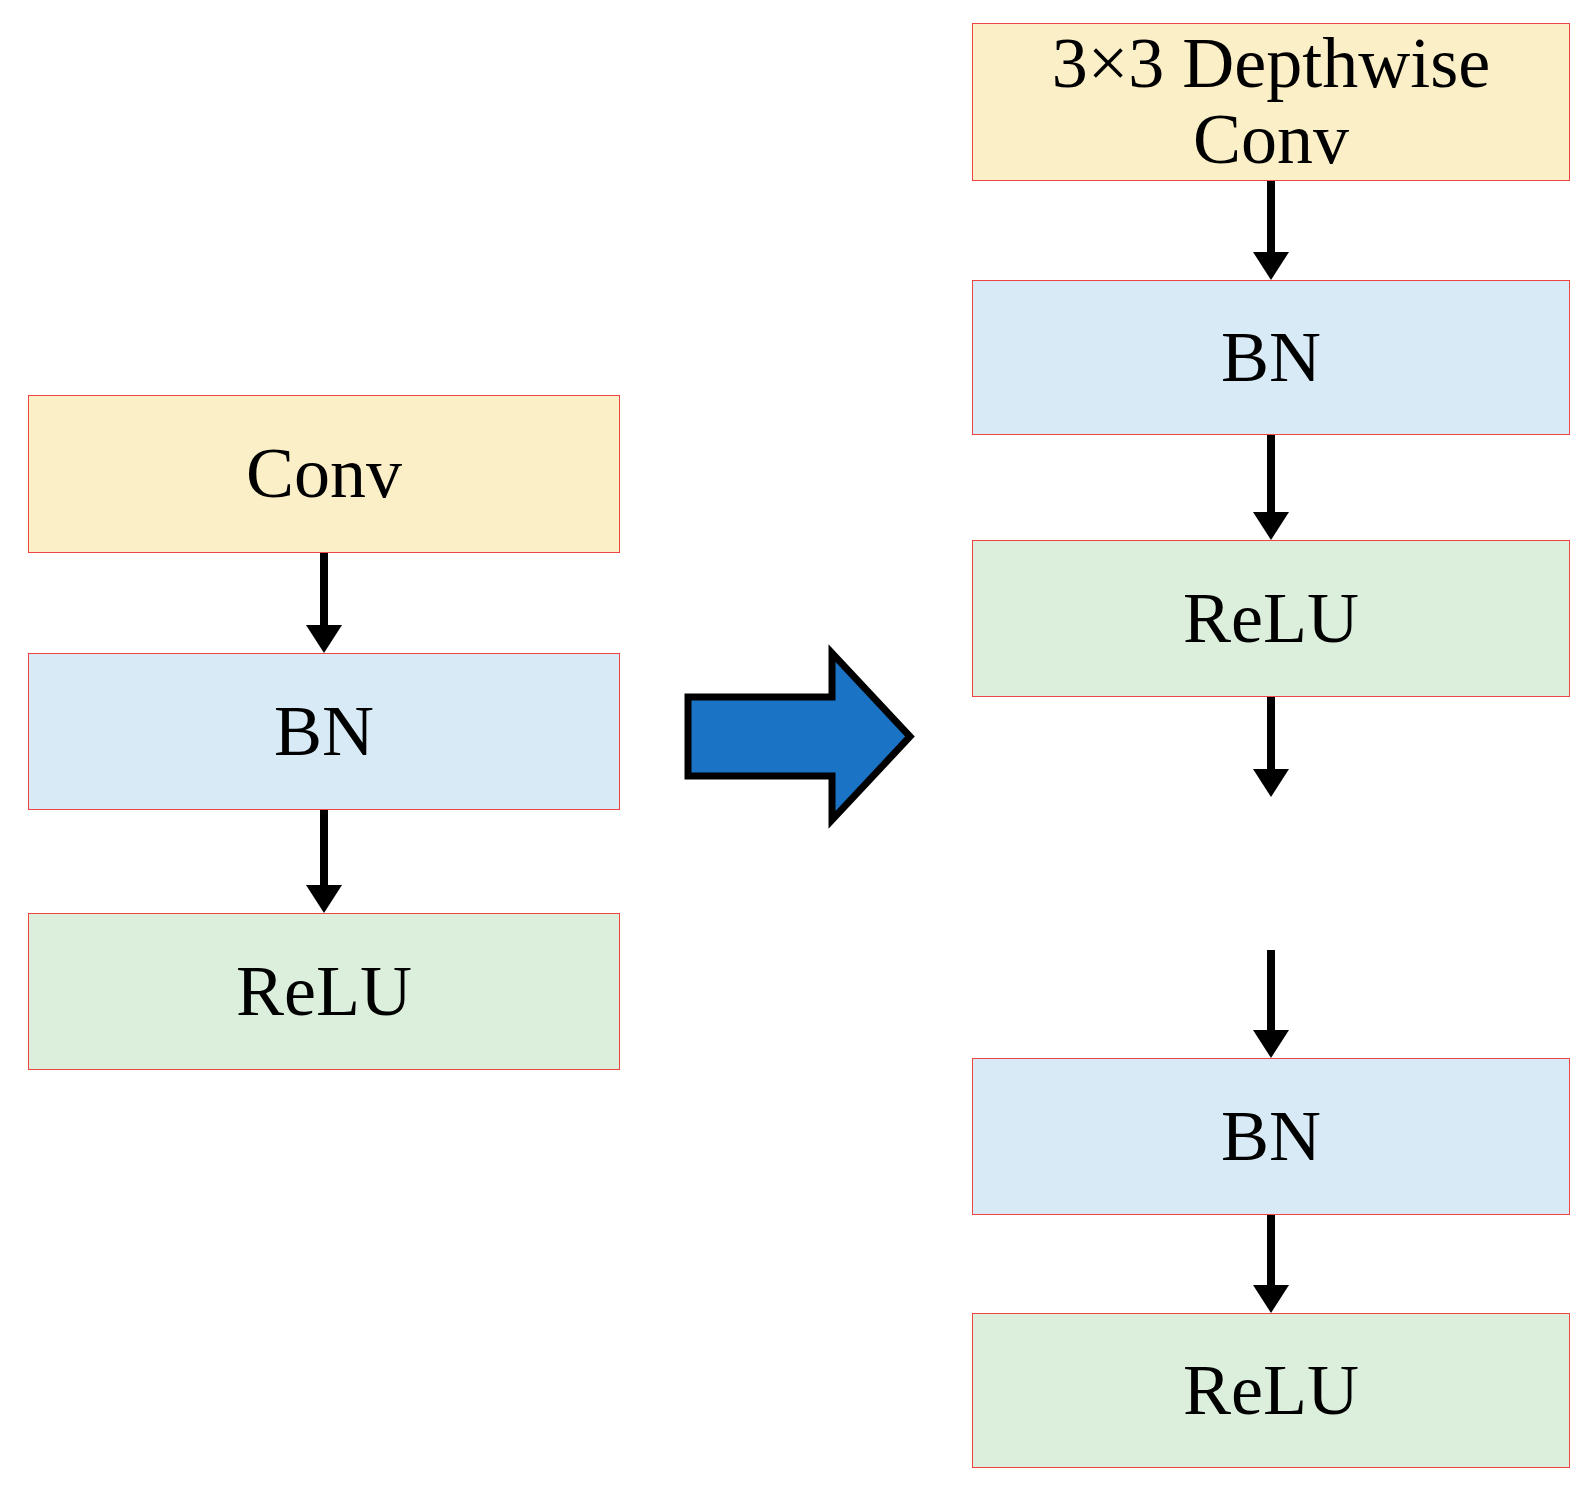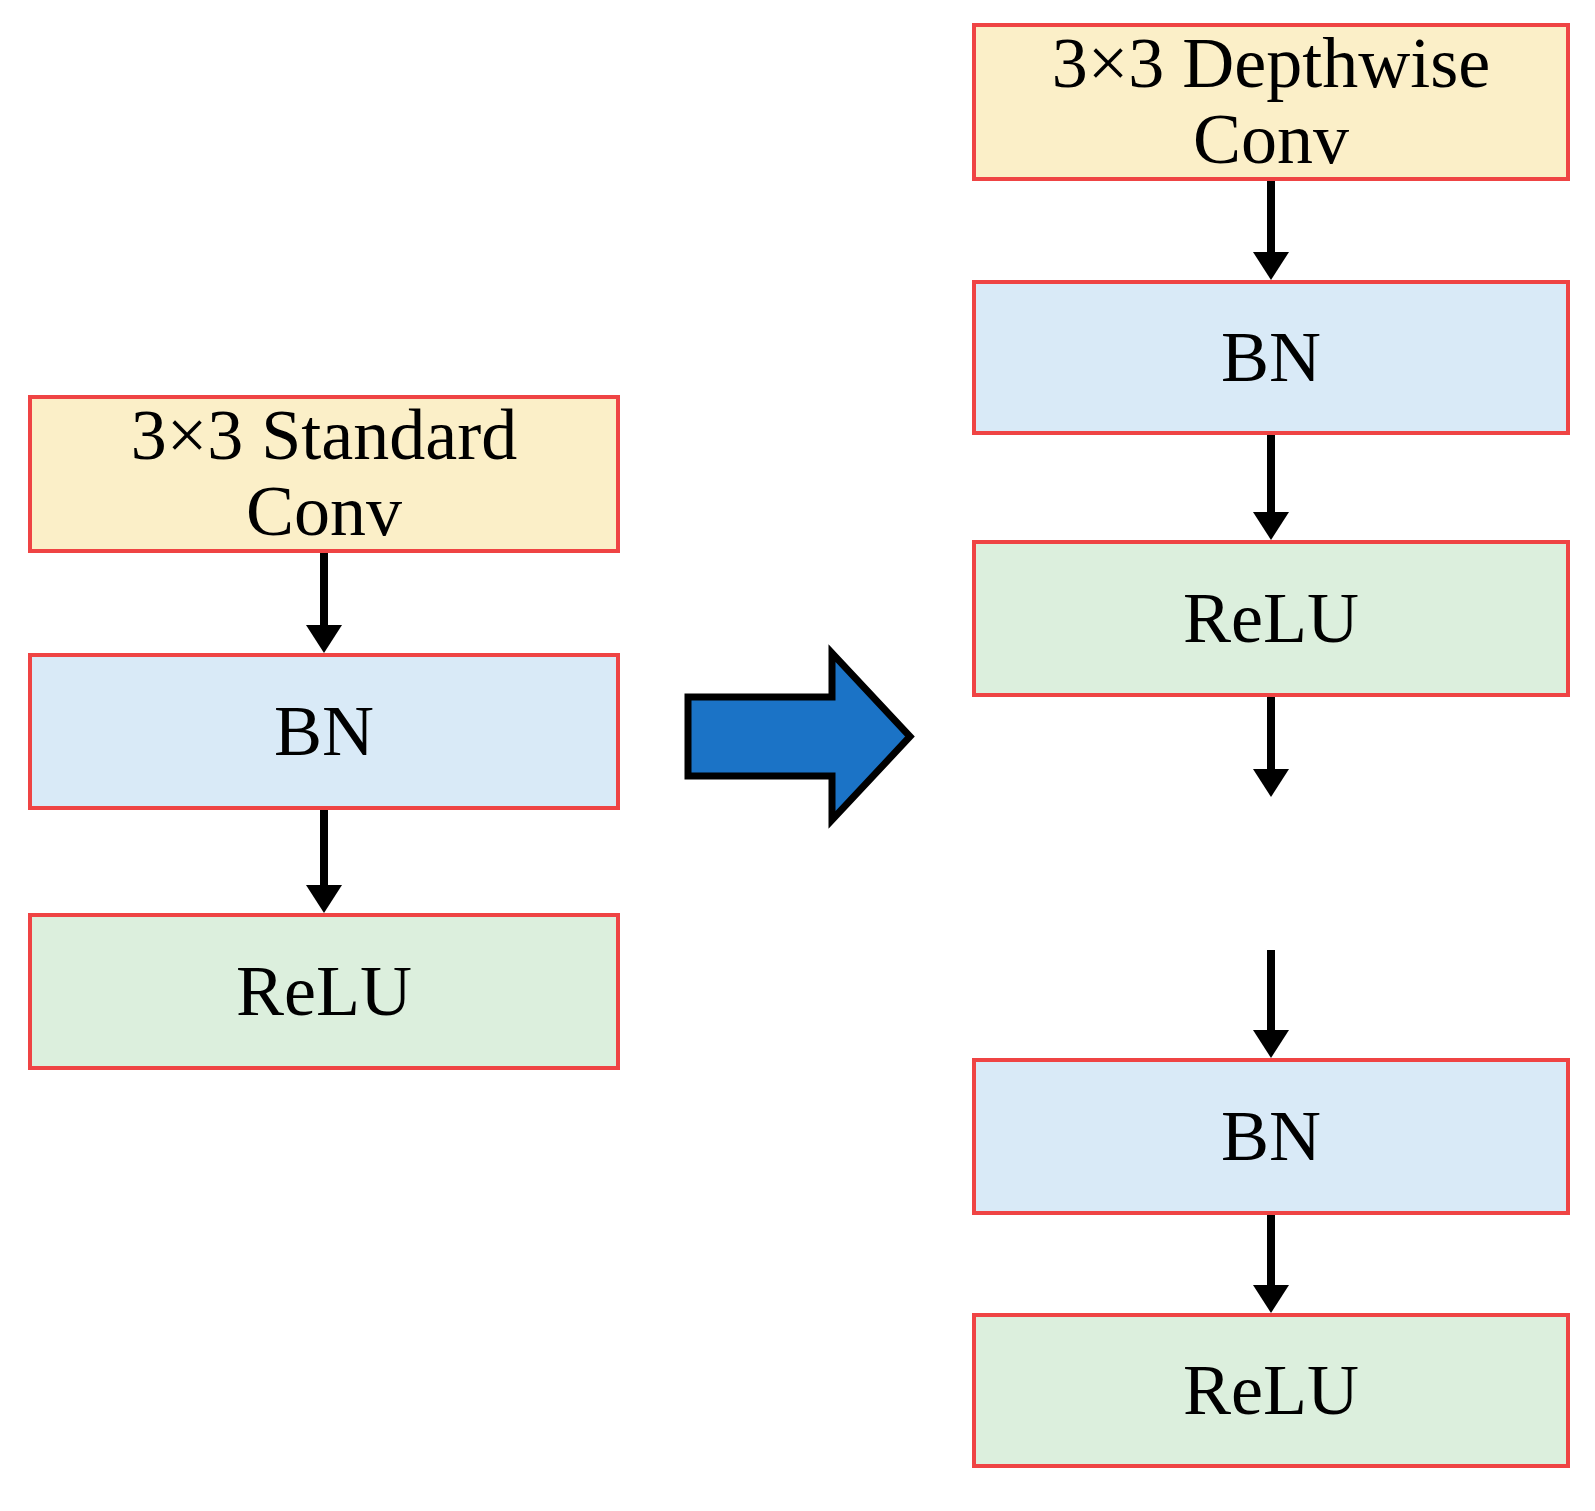--- a/index.html
+++ b/index.html
@@ -12,21 +12,21 @@
     position: relative;
     width: 1595px;
     height: 1511px;
     background: #ffffff;
     font-family: "Liberation Serif", "DejaVu Serif", serif;
     color: #000000;
   }
   .node {
     position: absolute;
     box-sizing: border-box;
-    border: 4px solid #ef4444;
+    border: 1px solid #ef4444;
     display: flex;
     align-items: center;
     justify-content: center;
     text-align: center;
   }
   .node .label {
     font-size: 72px;
     line-height: 1.05;
     white-space: nowrap;
   }
@@ -55,21 +55,20 @@
     overflow: visible;
   }
 </style>
 </head>
 <body>
 
 <div class="canvas">
 
   <div class="node" style="left: 28px; top: 395px; width: 592px; height: 158px; background-color: rgb(251, 239, 200);">
     <div class="label">
-      <span class="line">3×3 Standard</span>
       <span class="line">Conv</span>
     </div>
   </div>
 
   <div class="v-arrow" style="left:306px; top:553px; height:100px;">
     <div class="stem" style="background-color: rgb(0, 0, 0);"></div>
     <div class="head" style="background-color: rgb(0, 0, 0);"></div>
   </div>
 
   <div class="node" style="left: 28px; top: 653px; width: 592px; height: 157px; background-color: rgb(217, 234, 247);">

